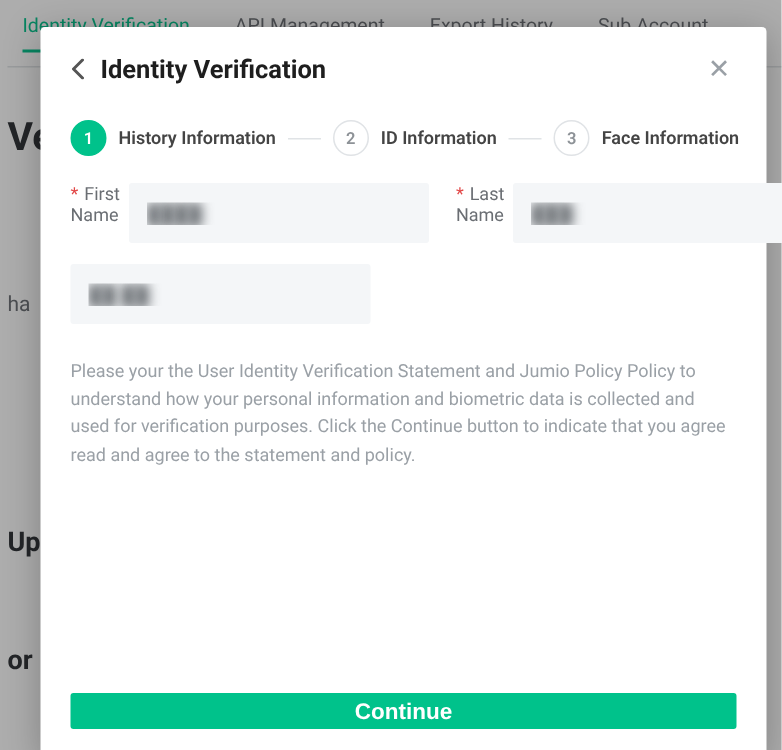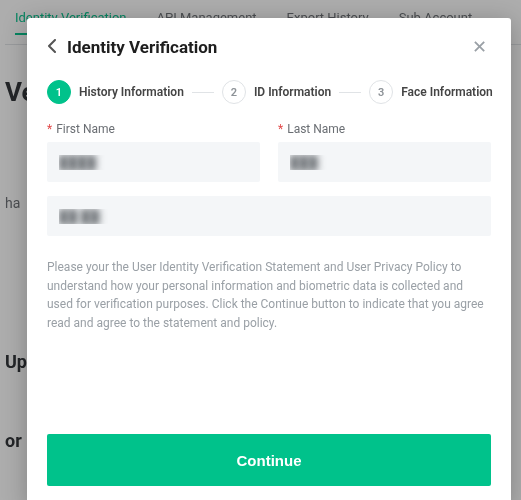--- a/index.html
+++ b/index.html
@@ -22,29 +22,29 @@
   .modal-head{display:flex;align-items:center;gap:10px}
   .back{font-size:16px;color:#444}
   .title{font-size:17px;font-weight:700;flex:1}
   .close{font-size:18px;color:#9aa0a6;cursor:pointer;line-height:1;padding:2px 4px}
   .stepper{display:flex;align-items:center;gap:8px;margin:22px 0 18px 0;font-size:12px;font-weight:600;color:#444}
   .step{display:flex;align-items:center;gap:8px;white-space:nowrap}
   .badge{width:22px;height:22px;border-radius:50%;display:flex;align-items:center;justify-content:center;font-size:11px;border:1px solid var(--border);color:#8d9297;background:#fff}
   .badge.active{background:var(--teal);border-color:var(--teal);color:#fff}
   .sep{flex:0 0 22px;height:1px;background:var(--border)}
   .row{display:flex;gap:18px;margin-bottom:14px}
-  .field{flex:1;display:flex;flex-direction:column;gap:6px}
+  .field{flex:1;display:flex;flex-direction:row;gap:6px}
   .label{font-size:12px;color:#6a6e73}
   .req{color:#e24848;margin-right:4px}
   .input{height:40px;background:var(--field-bg);border:none;border-radius:2px;padding:0 12px;font-size:13px;color:#777;outline:none}
   .input.blur{color:transparent;text-shadow:0 0 7px rgba(90,95,100,0.85)}
   .disclaimer{font-size:12px;line-height:1.55;color:var(--muted);margin-top:8px}
   .disclaimer .lnk{color:var(--muted);cursor:pointer}
   .spacer{flex:1}
-  .continue{height:52px;background:var(--teal);color:#fff;border:none;border-radius:2px;font-size:15px;font-weight:600;cursor:pointer;margin-top:12px}
+  .continue{height:24px;background:var(--teal);color:#fff;border:none;border-radius:2px;font-size:15px;font-weight:600;cursor:pointer;margin-top:12px}
   .behind-frag{color:#2b2f33}
 </style>
 </head>
 <body>
 
 <div class="page-behind">
   <div class="tabbar">
     <span class="t active">Identity Verification</span>
     <span class="t">API Management</span>
     <span class="t">Export History</span>
@@ -96,18 +96,18 @@
     </div>
   </div>
 
   <div class="row">
     <div class="field">
       <input class="input blur" value="██ ██" style="">
     </div>
   </div>
 
   <div class="disclaimer">
-    <span>Please your the </span><span class="lnk">User Identity Verification Statement</span><span> and </span><span class="lnk">User Privacy Policy</span><span> to understand how your personal information and biometric data is collected and used for verification purposes. Click the Continue button to indicate that you agree read and agree to the statement and policy.</span>
+    <span>Please your the </span><span class="lnk">User Identity Verification Statement</span><span> and </span><span class="lnk">Jumio Policy Policy</span><span> to understand how your personal information and biometric data is collected and used for verification purposes. Click the Continue button to indicate that you agree read and agree to the statement and policy.</span>
   </div>
 
   <div class="spacer"></div>
   <button class="continue">Continue</button>
 </div>
 
 </body></html>

